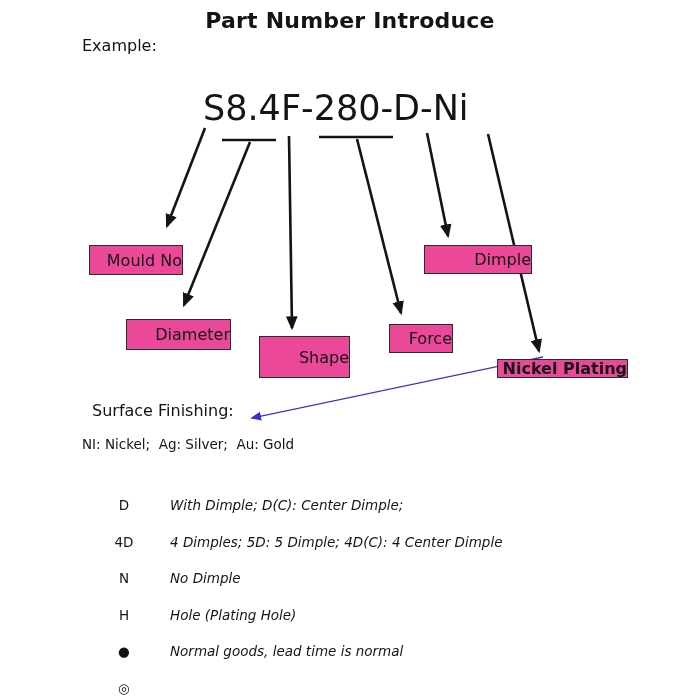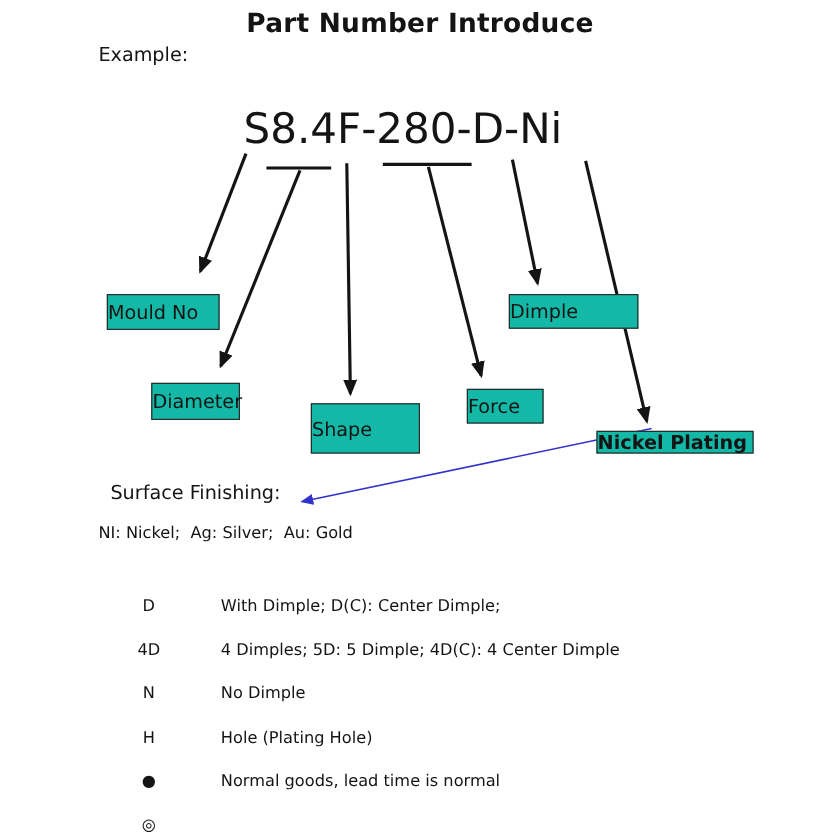--- a/index.html
+++ b/index.html
@@ -18,41 +18,41 @@
 
   .part-number {
     left:203px; top:88px;
     font-size:35px; font-weight:normal; letter-spacing:0px; white-space:nowrap;
   }
 
   svg.overlay { position:absolute; left:0; top:0; pointer-events:none; }
 
   .callout-box {
     position:absolute; box-sizing:border-box;
-    border:1px solid #2b2b2b; background:#14b8a6;
-    display:flex; align-items:center; justify-content:flex-start;
+    border:1px solid #2b2b2b; background:#ec4899;
+    display:flex; align-items:center; justify-content:flex-end;
     font-size:16px; white-space:nowrap;
   }
   .box-mould   { left:89px;  top:245px; width:94px;  height:30px; }
-  .box-diam    { left:126px; top:319px; width:74px;  height:31px; }
+  .box-diam    { left:126px; top:319px; width:105px;  height:31px; }
   .box-shape   { left:259px; top:336px; width:91px;  height:42px; }
   .box-force   { left:389px; top:324px; width:64px;  height:29px; }
   .box-dimple  { left:424px; top:245px; width:108px;  height:29px; }
   .box-nickel  { left:497px; top:359px; width:131px; height:19px;font-weight:bold; }
 
   .surface-heading { left:92px; top:401px; font-size:16px; }
   .surface-options { left:82px; top:436px; font-size:13.5px; white-space:pre; }
 
   .legend { left:0; top:487px; width:700px; }
   .legend-row {
     display:flex; align-items:center; height:36.5px;
     padding-left:104px; font-size:13.5px;
   }
   .legend-symbol { width:40px; text-align:center; flex:none; }
-  .legend-desc   { margin-left:40px; white-space:pre; }
+  .legend-desc   { margin-left:26px; white-space:pre;font-style:italic; }
 </style>
 </head>
 <body>
 
 <div class="abs page-title">Part Number Introduce</div>
 <div class="abs example-label">Example:</div>
 <div class="abs part-number">S8.4F-280-D-Ni</div>
 
 <svg class="overlay" width="700" height="700" viewBox="0 0 700 700">
   <defs>

